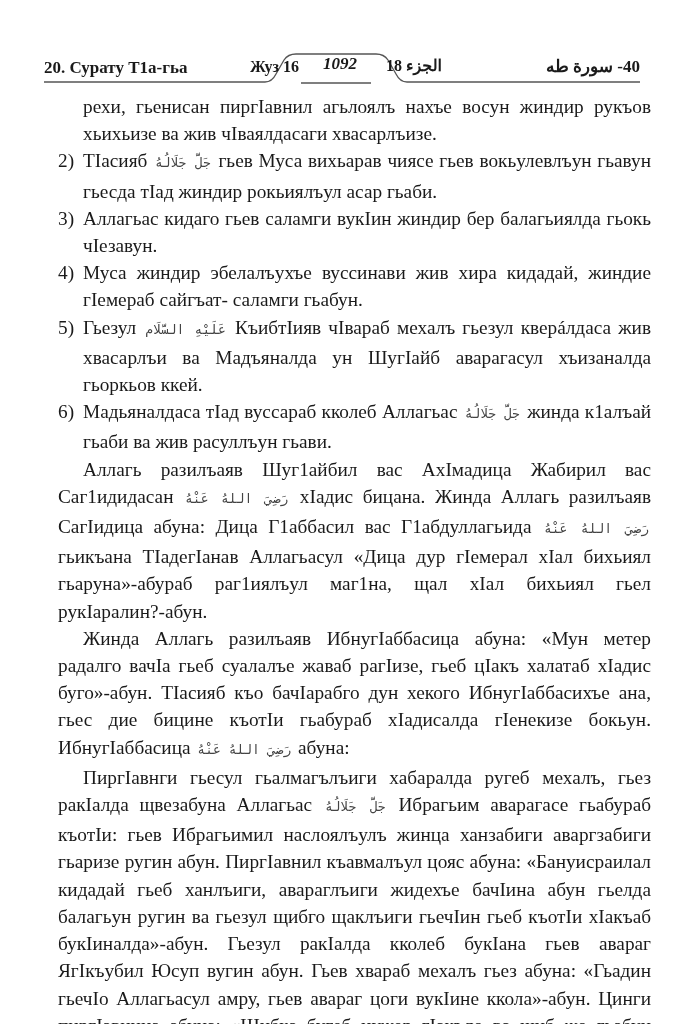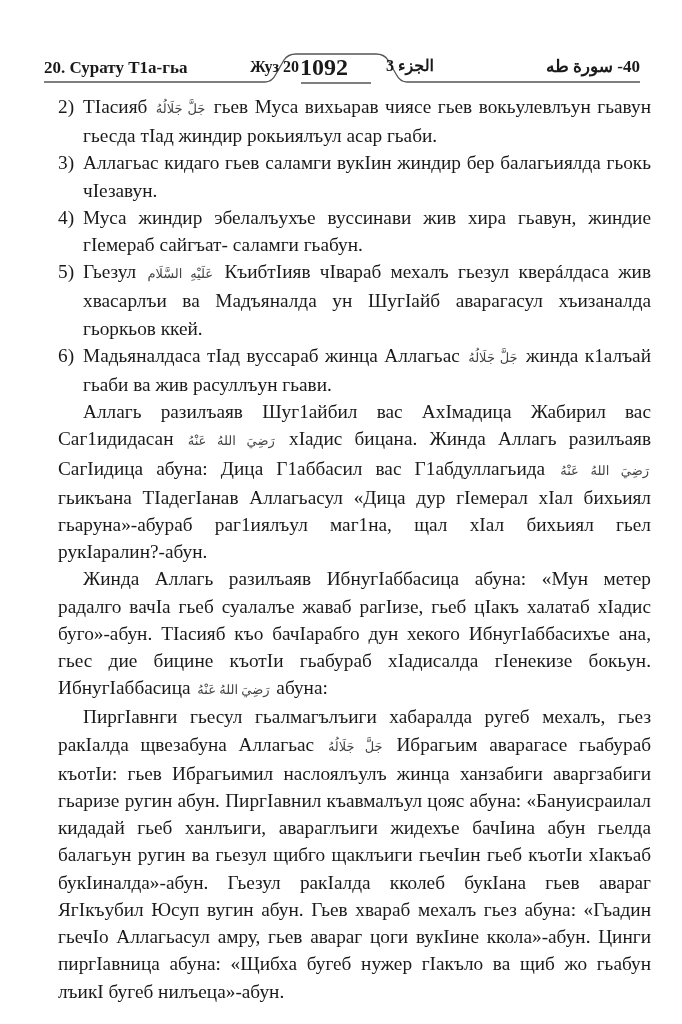--- a/index.html
+++ b/index.html
@@ -1,70 +1,71 @@
 <!DOCTYPE html>
 <html><head>
 <meta charset="utf-8">
 <style>
   html, body { margin:0; padding:0; background:#ffffff; }
   body { width:682px; height:1024px; position:relative; overflow:hidden;
          font-family:"Liberation Serif", "DejaVu Serif", serif; color:#1a1a1a; }
   .header { position:absolute; left:44px; top:52px; width:596px; height:30px; }
   .hdr-left { position:absolute; left:0; top:6px; font-size:17px; font-weight:bold; }
   .hdr-juz { position:absolute; left:206px; top:6px; font-size:16px; font-weight:bold; }
-  .hdr-page { position:absolute; left:256px; top:2px; width:80px; text-align:left;
-              font-size:24px; font-weight:bold; }
+  .hdr-page { position:absolute; left:256px; top:2px; width:80px; text-align:center;
+              font-size:17px; font-weight:bold;font-style:italic; }
   .hdr-arjuz { position:absolute; left:342px; top:4px; font-size:16px; font-weight:bold; direction:rtl; }
   .hdr-right { position:absolute; right:0; top:4px; font-size:17px; font-weight:bold; direction:rtl; }
   .hdr-svg { position:absolute; left:0; top:0; }
   .body-text { position:absolute; left:58px; top:93px; width:593px; font-size:19.3px; line-height:27.2px; }
   .p { text-align:justify; margin:0; }
   .p.indent { text-indent:25px; }
   .p.cont { padding-left:25px; }
   .li { display:flex; }
   .li .num { width:25px; flex:none; }
   .li .txt { flex:1; text-align:justify; }
-  .ar { font-size:13px; color:#444; padding:0 2px; }
+  .ar { font-size:13px; color:#444; padding:0 2px;font-family:Liberation Mono, monospace; }
 </style>
 </head>
 <body>
 
 <div class="header">
   <svg class="hdr-svg" width="596" height="36">
     <path d="M0 30 L221 30 Q228 30 232 22 L240 8 Q244 2 252 2 L332 2 Q340 2 344 8 L352 22 Q356 30 363 30 L596 30" fill="none" stroke="#555" stroke-width="1.3"></path>
     <line x1="257" y1="31" x2="327" y2="31" stroke="#555" stroke-width="1.3"></line>
   </svg>
   <span class="hdr-left">20. Сурату Т1а-гьа</span>
-  <span class="hdr-juz">Жуз 20</span>
+  <span class="hdr-juz">Жуз 16</span>
   <span class="hdr-page">1092</span>
-  <span class="hdr-arjuz">الجزء 3</span>
+  <span class="hdr-arjuz">الجزء 18</span>
   <span class="hdr-right">40- سورة طه</span>
 </div>
 
 <div class="body-text">
+  <p class="p cont">рехи, гьенисан пиргIавнил агьлоялъ нахъе восун жиндир рукъов хьихьизе ва жив чIваялдасаги хвасарлъизе.</p>
 
   <div class="li">
     <span class="num">2)</span>
     <span class="txt"><span>ТIасияб</span> <span class="ar">جَلَّ جَلَالُهُ</span> <span>гьев Муса вихьарав чиясе гьев вокьулевлъун гьавун гьесда тIад жиндир рокьиялъул асар гьаби.</span></span>
   </div>
   <div class="li">
     <span class="num">3)</span>
     <span class="txt">Аллагьас кидаго гьев саламги вукIин жиндир бер балагьиялда гьокь чIезавун.</span>
   </div>
   <div class="li">
     <span class="num">4)</span>
-    <span class="txt">Муса жиндир эбелалъухъе вуссинави жив хира гьавун, жиндие гIемераб сайгъат- саламги гьабун.</span>
+    <span class="txt">Муса жиндир эбелалъухъе вуссинави жив хира кидадай, жиндие гIемераб сайгъат- саламги гьабун.</span>
   </div>
   <div class="li">
     <span class="num">5)</span>
     <span class="txt"><span>Гьезул</span> <span class="ar">عَلَيْهِ السَّلَام</span> <span>КъибтIияв чIвараб мехалъ гьезул кверáлдаса жив хвасарлъи ва Мадъяналда ун ШугIайб аварагасул хъизаналда гьоркьов ккей.</span></span>
   </div>
   <div class="li">
     <span class="num">6)</span>
-    <span class="txt"><span>Мадьяналдаса тIад вуссараб жинца Аллагьас</span> <span class="ar">جَلَّ جَلَالُهُ</span> <span>жинда к1алъай гьаби ва жив расуллъун гьави.</span></span>
+    <span class="txt"><span>Мадьяналдаса тIад вуссараб кколеб Аллагьас</span> <span class="ar">جَلَّ جَلَالُهُ</span> <span>жинда к1алъай гьаби ва жив расуллъун гьави.</span></span>
   </div>
 
   <p class="p indent"><span>Аллагь разилъаяв Шуг1айбил вас АхIмадица Жабирил вас Саг1идидасан</span> <span class="ar">رَضِيَ اللهُ عَنْهُ</span> <span>хIадис бицана. Жинда Аллагь разилъаяв СагIидица абуна: Дица Г1аббасил вас Г1абдуллагьида</span> <span class="ar">رَضِيَ اللهُ عَنْهُ</span> <span>гьикъана ТIадегIанав Аллагьасул «Дица дур гIемерал хIал бихьиял гьаруна»-абураб раг1иялъул маг1на, щал хIал бихьиял гьел рукIаралин?-абун.</span></p>
 
   <p class="p indent"><span>Жинда Аллагь разилъаяв ИбнугIаббасица абуна: «Мун метер радалго вачIа гьеб суалалъе жаваб рагIизе, гьеб цIакъ халатаб хIадис буго»-абун. ТIасияб къо бачIарабго дун хекого ИбнугIаббасихъе ана, гьес дие бицине къотIи гьабураб хIадисалда гIенекизе бокьун. ИбнугIаббасица</span> <span class="ar">رَضِيَ اللهُ عَنْهُ</span> <span>абуна:</span></p>
 
   <p class="p indent"><span>ПиргIавнги гьесул гьалмагълъиги хабаралда ругеб мехалъ, гьез ракIалда щвезабуна Аллагьас</span> <span class="ar">جَلَّ جَلَالُهُ</span> <span>Ибрагьим аварагасе гьабураб къотIи: гьев Ибрагьимил наслоялъулъ жинца ханзабиги аваргзабиги гьаризе ругин абун. ПиргIавнил къавмалъул цояс абуна: «Бануисраилал кидадай гьеб ханлъиги, авараглъиги жидехъе бачIина абун гьелда балагьун ругин ва гьезул щибго щаклъиги гьечIин гьеб къотIи хIакъаб букIиналда»-абун. Гьезул ракIалда кколеб букIана гьев авараг ЯгIкъубил Юсуп вугин абун. Гьев хвараб мехалъ гьез абуна: «Гьадин гьечIо Аллагьасул амру, гьев авараг цоги вукIине ккола»-абун. Цинги пиргIавница абуна: «Щибха бугеб нужер гIакъло ва щиб жо гьабун лъикI бугеб нилъеца»-абун.</span></p>
 
 </div>
 

